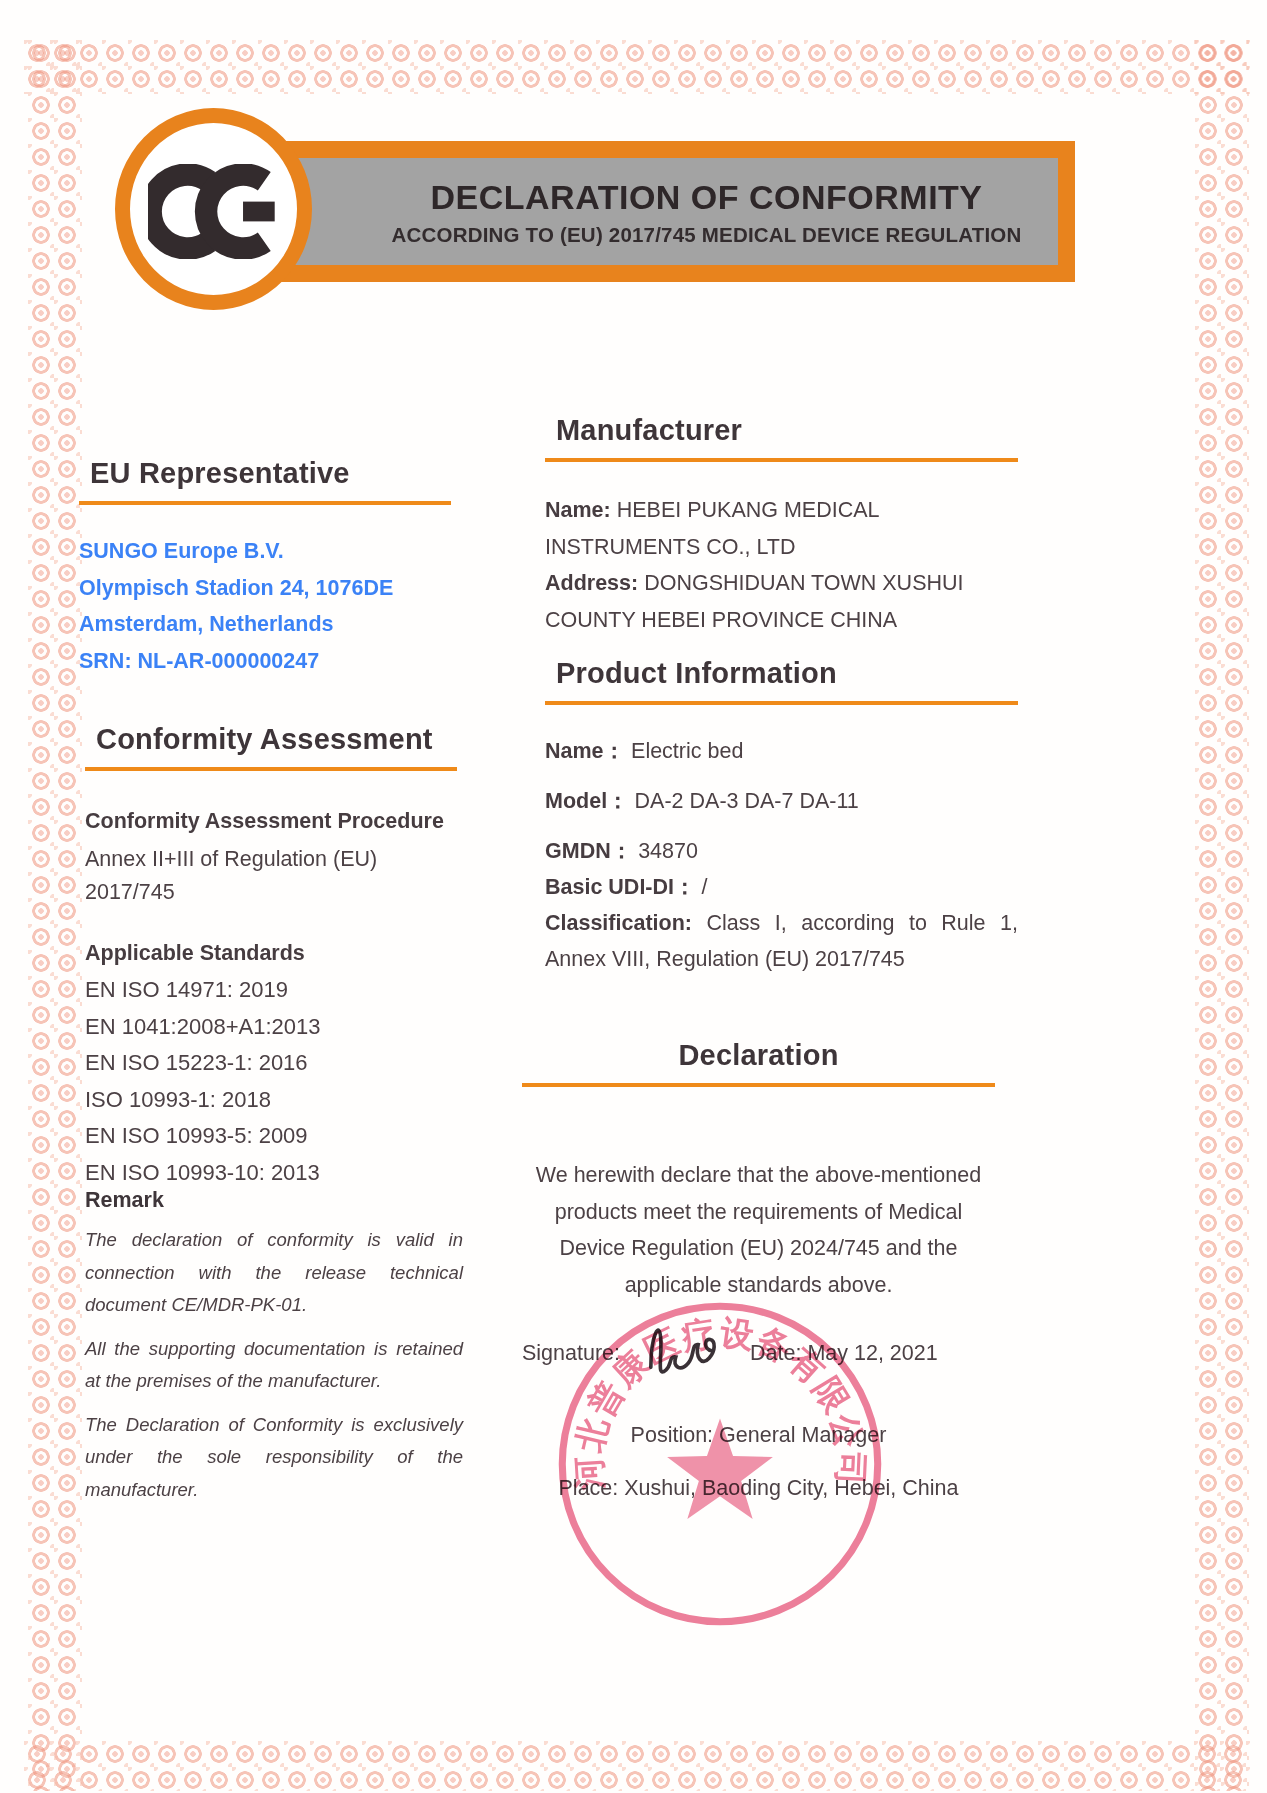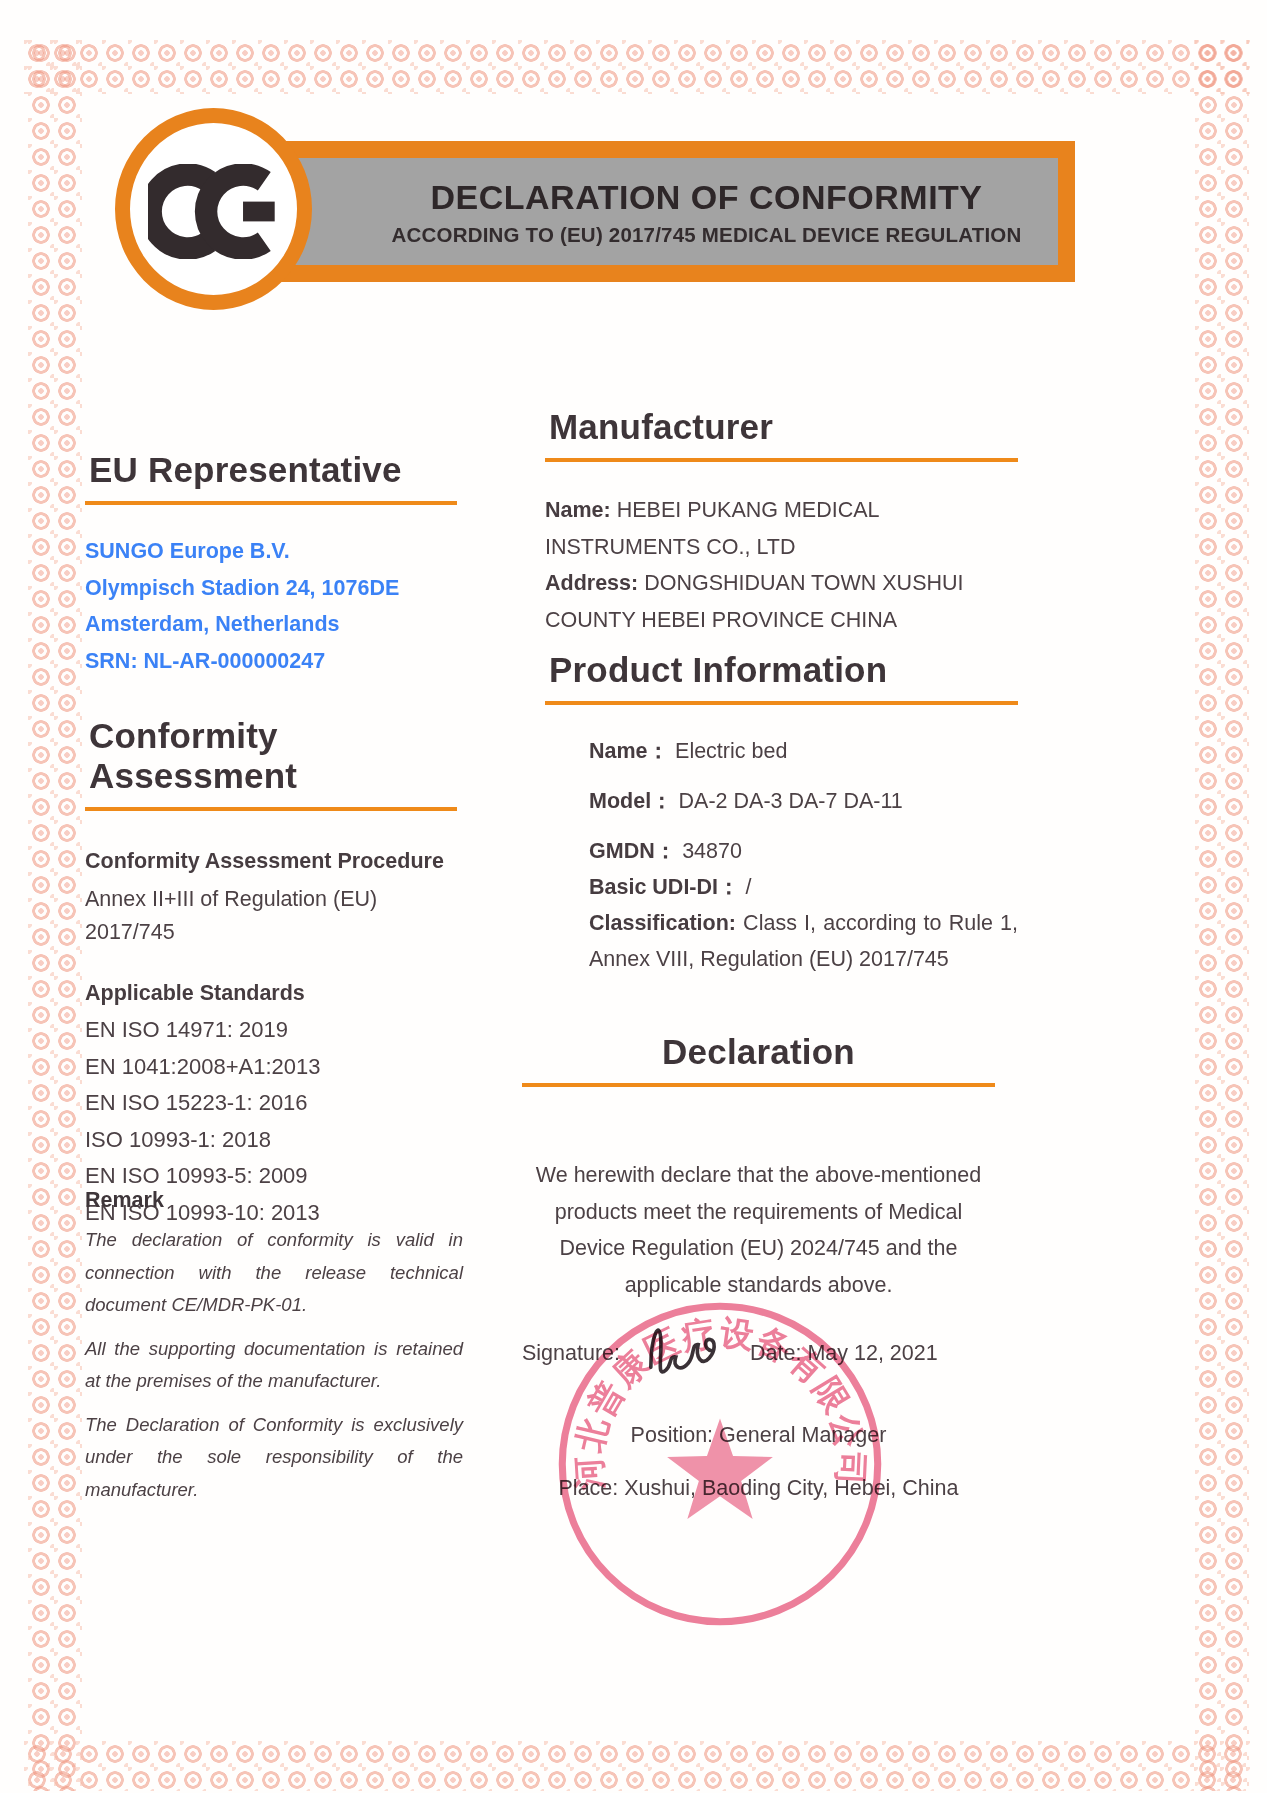--- a/index.html
+++ b/index.html
@@ -42,48 +42,48 @@
   .ce-circle{
     position:absolute;left:115px;top:108px;width:167px;height:172px;
     border:15px solid #e8831d;border-radius:50%;background:#ffffff;z-index:3;
     display:flex;align-items:center;justify-content:center;
   }
   .ce-circle svg{display:block;margin-top:4px;}
 
   
   .sec{position:absolute;}
   .sec h2{
-    margin:4px;font-size:35px;font-weight:bold;color:#3e3539;letter-spacing:.2px;
+    margin:11px;font-size:29px;font-weight:bold;color:#3e3539;letter-spacing:.2px;
   }
   .rule{height:4px;background:#ef8a19;margin-top:11px;}
   .b{font-weight:bold;color:#463c40;}
   p{margin:0;}
 
   
-  .sec-eurep{left:85px;top:446px;width:372px;}
+  .sec-eurep{left:79px;top:446px;width:372px;}
   .addr{margin-top:28px;font-size:21.5px;font-weight:bold;color:#3b82f6;line-height:36.5px;}
   .sec-conf{left:85px;top:712px;width:372px;}
   .conf-label{margin-top:38px;font-size:21.5px;}
   .conf-value{margin-top:9px;font-size:21.5px;line-height:33px;}
   .std-label{margin-top:32px;font-size:21.5px;}
   .std-list p{font-size:22px;line-height:36.5px;}
   .std-list{margin-top:6px;}
   .sec-remark{left:85px;top:1188px;width:378px;}
   .sec-remark h3{margin:0;font-size:21.5px;font-weight:bold;color:#3e3539;}
   .remark-para{
     font-style:italic;font-size:18.5px;line-height:32.5px;color:#4c4145;
     text-align:justify;margin-top:11px;
   }
 
   
   .sec-manu{left:545px;top:403px;width:473px;}
   .kv{font-size:21.5px;line-height:36.5px;color:#4c4145;}
   .manu-block{margin-top:30px;}
   .sec-prod{left:545px;top:646px;width:473px;}
-  .prod-rows{margin-top:28px;margin-left:44px;}
+  .prod-rows{margin-top:28px;}
   .prod-row{font-size:21.5px;line-height:36px;}
   .mt14{margin-top:14px;}
   .just{text-align:justify;}
   .sec-decl{left:522px;top:1028px;width:473px;text-align:center;}
   .decl-body{margin-top:70px;font-size:21.5px;line-height:36.5px;}
   .sig-row{margin-top:24px;display:flex;align-items:center;font-size:21.5px;}
   .sig-scribble{margin:-14px 6px 0 12px;}
   .date-label{margin-left:16px;}
   .pos-line{margin-top:44px;font-size:21.5px;}
   .place-line{margin-top:28px;font-size:21.5px;}

